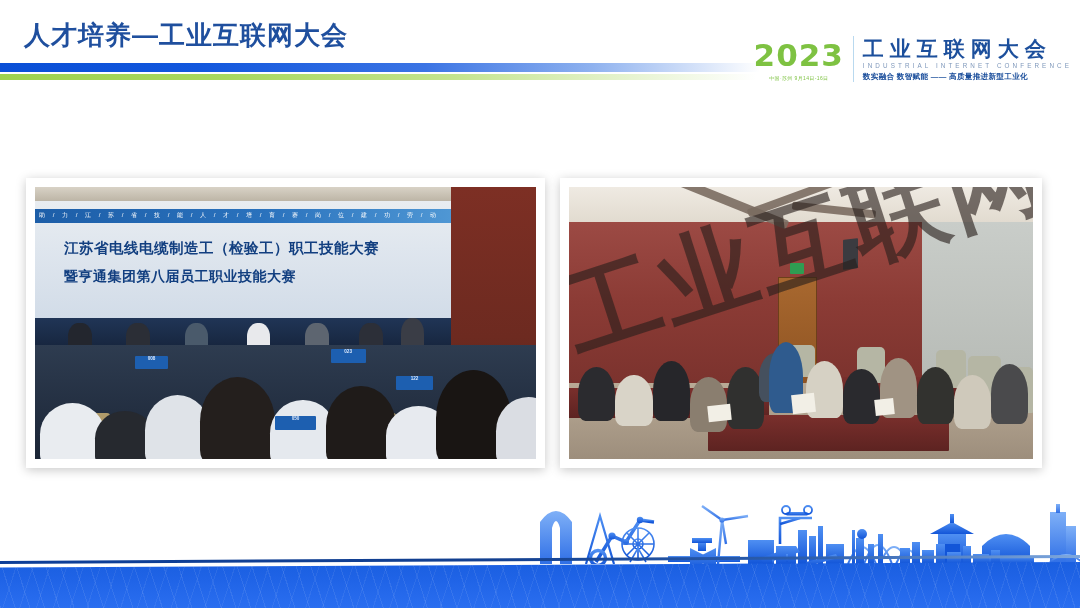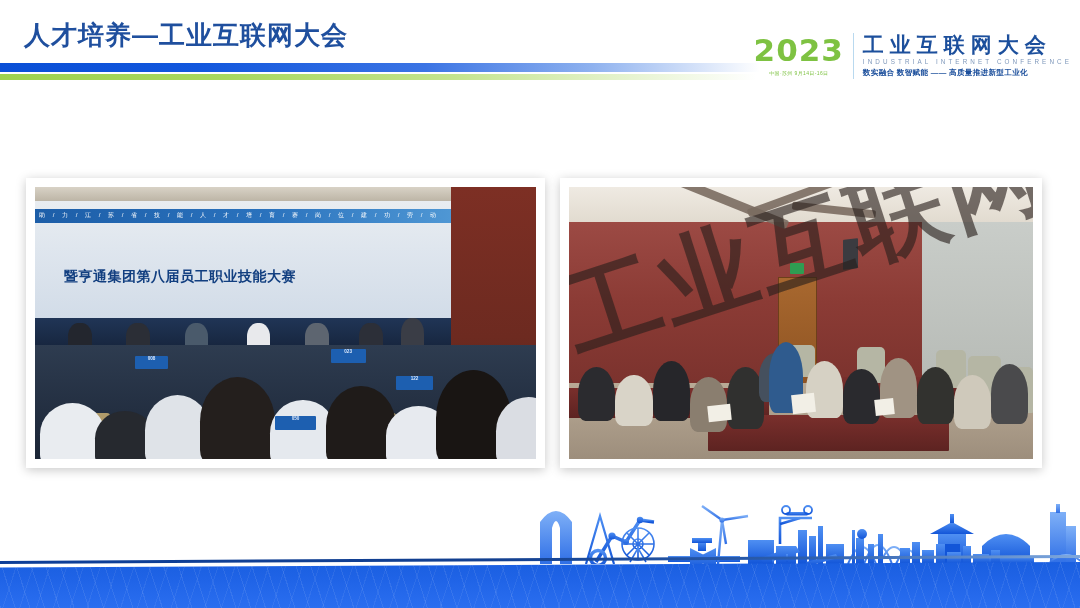--- a/index.html
+++ b/index.html
@@ -30,21 +30,21 @@
     background:linear-gradient(90deg,#ffffff 0%,rgba(255,255,255,0) 100%);
   }
   #title-rule-green {
     position:absolute; left:0; top:74px; width:756px; height:6px;
     background:linear-gradient(90deg,#9ed24f 0%,#a8d85f 30%,#c4e48e 60%,rgba(255,255,255,0) 100%);
   }
 
   
   #conference-logo {
     position:absolute; right:8px; top:28px;
-    display:flex; align-items:center; height:54px;
+    display:flex; align-items:flex-end; height:54px;
   }
   #logo-year-block {
     display:flex; flex-direction:column; align-items:center;
     padding-right:9px;
   }
   #logo-year {
     font-size:31px; font-weight:700; color:#7ec242;
     letter-spacing:1px; line-height:32px;
     font-family:"DejaVu Sans",sans-serif;
   }
@@ -236,20 +236,21 @@
 
 <div class="photo-frame" id="photo-left">
   <div class="photo-inner">
     <div id="photo-left-scene">
 
       <div class="lp-wall-ceiling"></div>
       <div class="lp-wall-right"></div>
 
       <div class="lp-banner">
         <div class="lp-banner-strip">助 / 力 / 江 / 苏 / 省 / 技 / 能 / 人 / 才 / 培 / 育 / 赛 / 岗 / 位 / 建 / 功 / 劳 / 动</div>
+        <div class="lp-banner-line1">江苏省电线电缆制造工（检验工）职工技能大赛</div>
         <div class="lp-banner-line2">暨亨通集团第八届员工职业技能大赛</div>
       </div>
 
       <div class="lp-stage"></div>
       <div class="lp-head-row">
         <div class="lp-judge" style="left:8%;  background:#23262e;"></div>
         <div class="lp-judge" style="left:22%; background:#2b2e36;"></div>
         <div class="lp-judge" style="left:36%; background:#4a5a6b;"></div>
         <div class="lp-judge" style="left:51%; background:#e8e9ec;"></div>
         <div class="lp-judge" style="left:65%; background:#5d6570;"></div>

